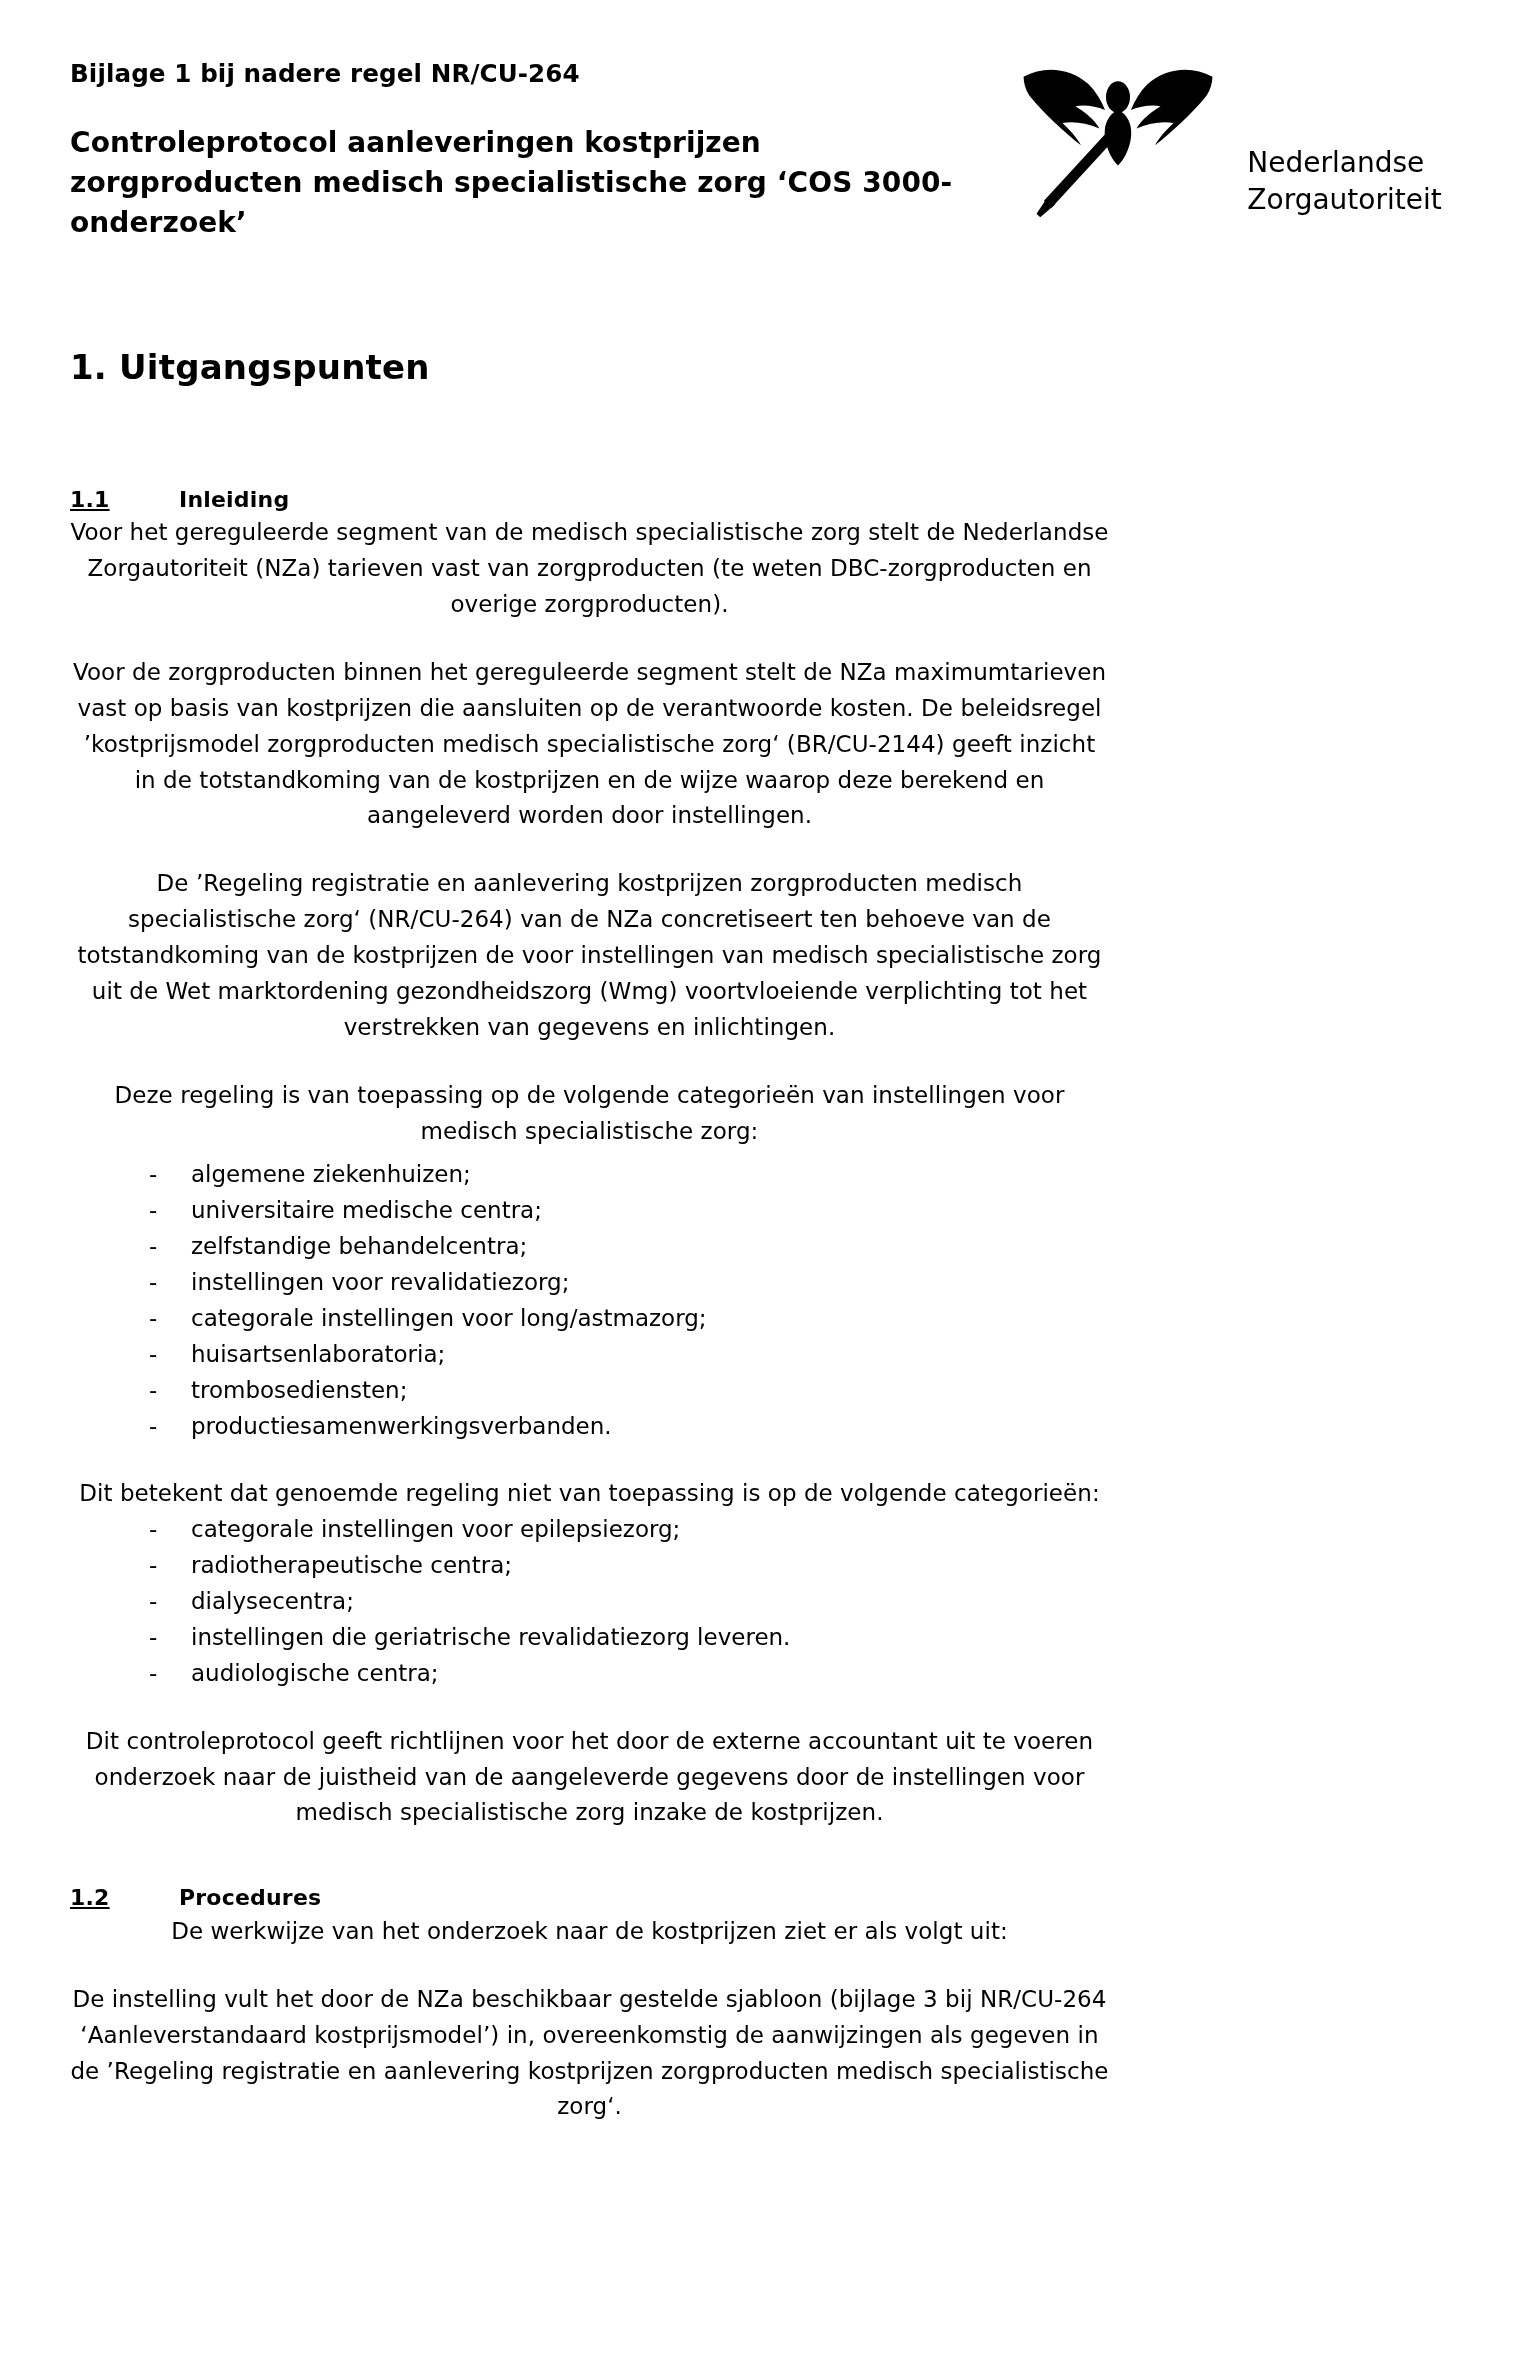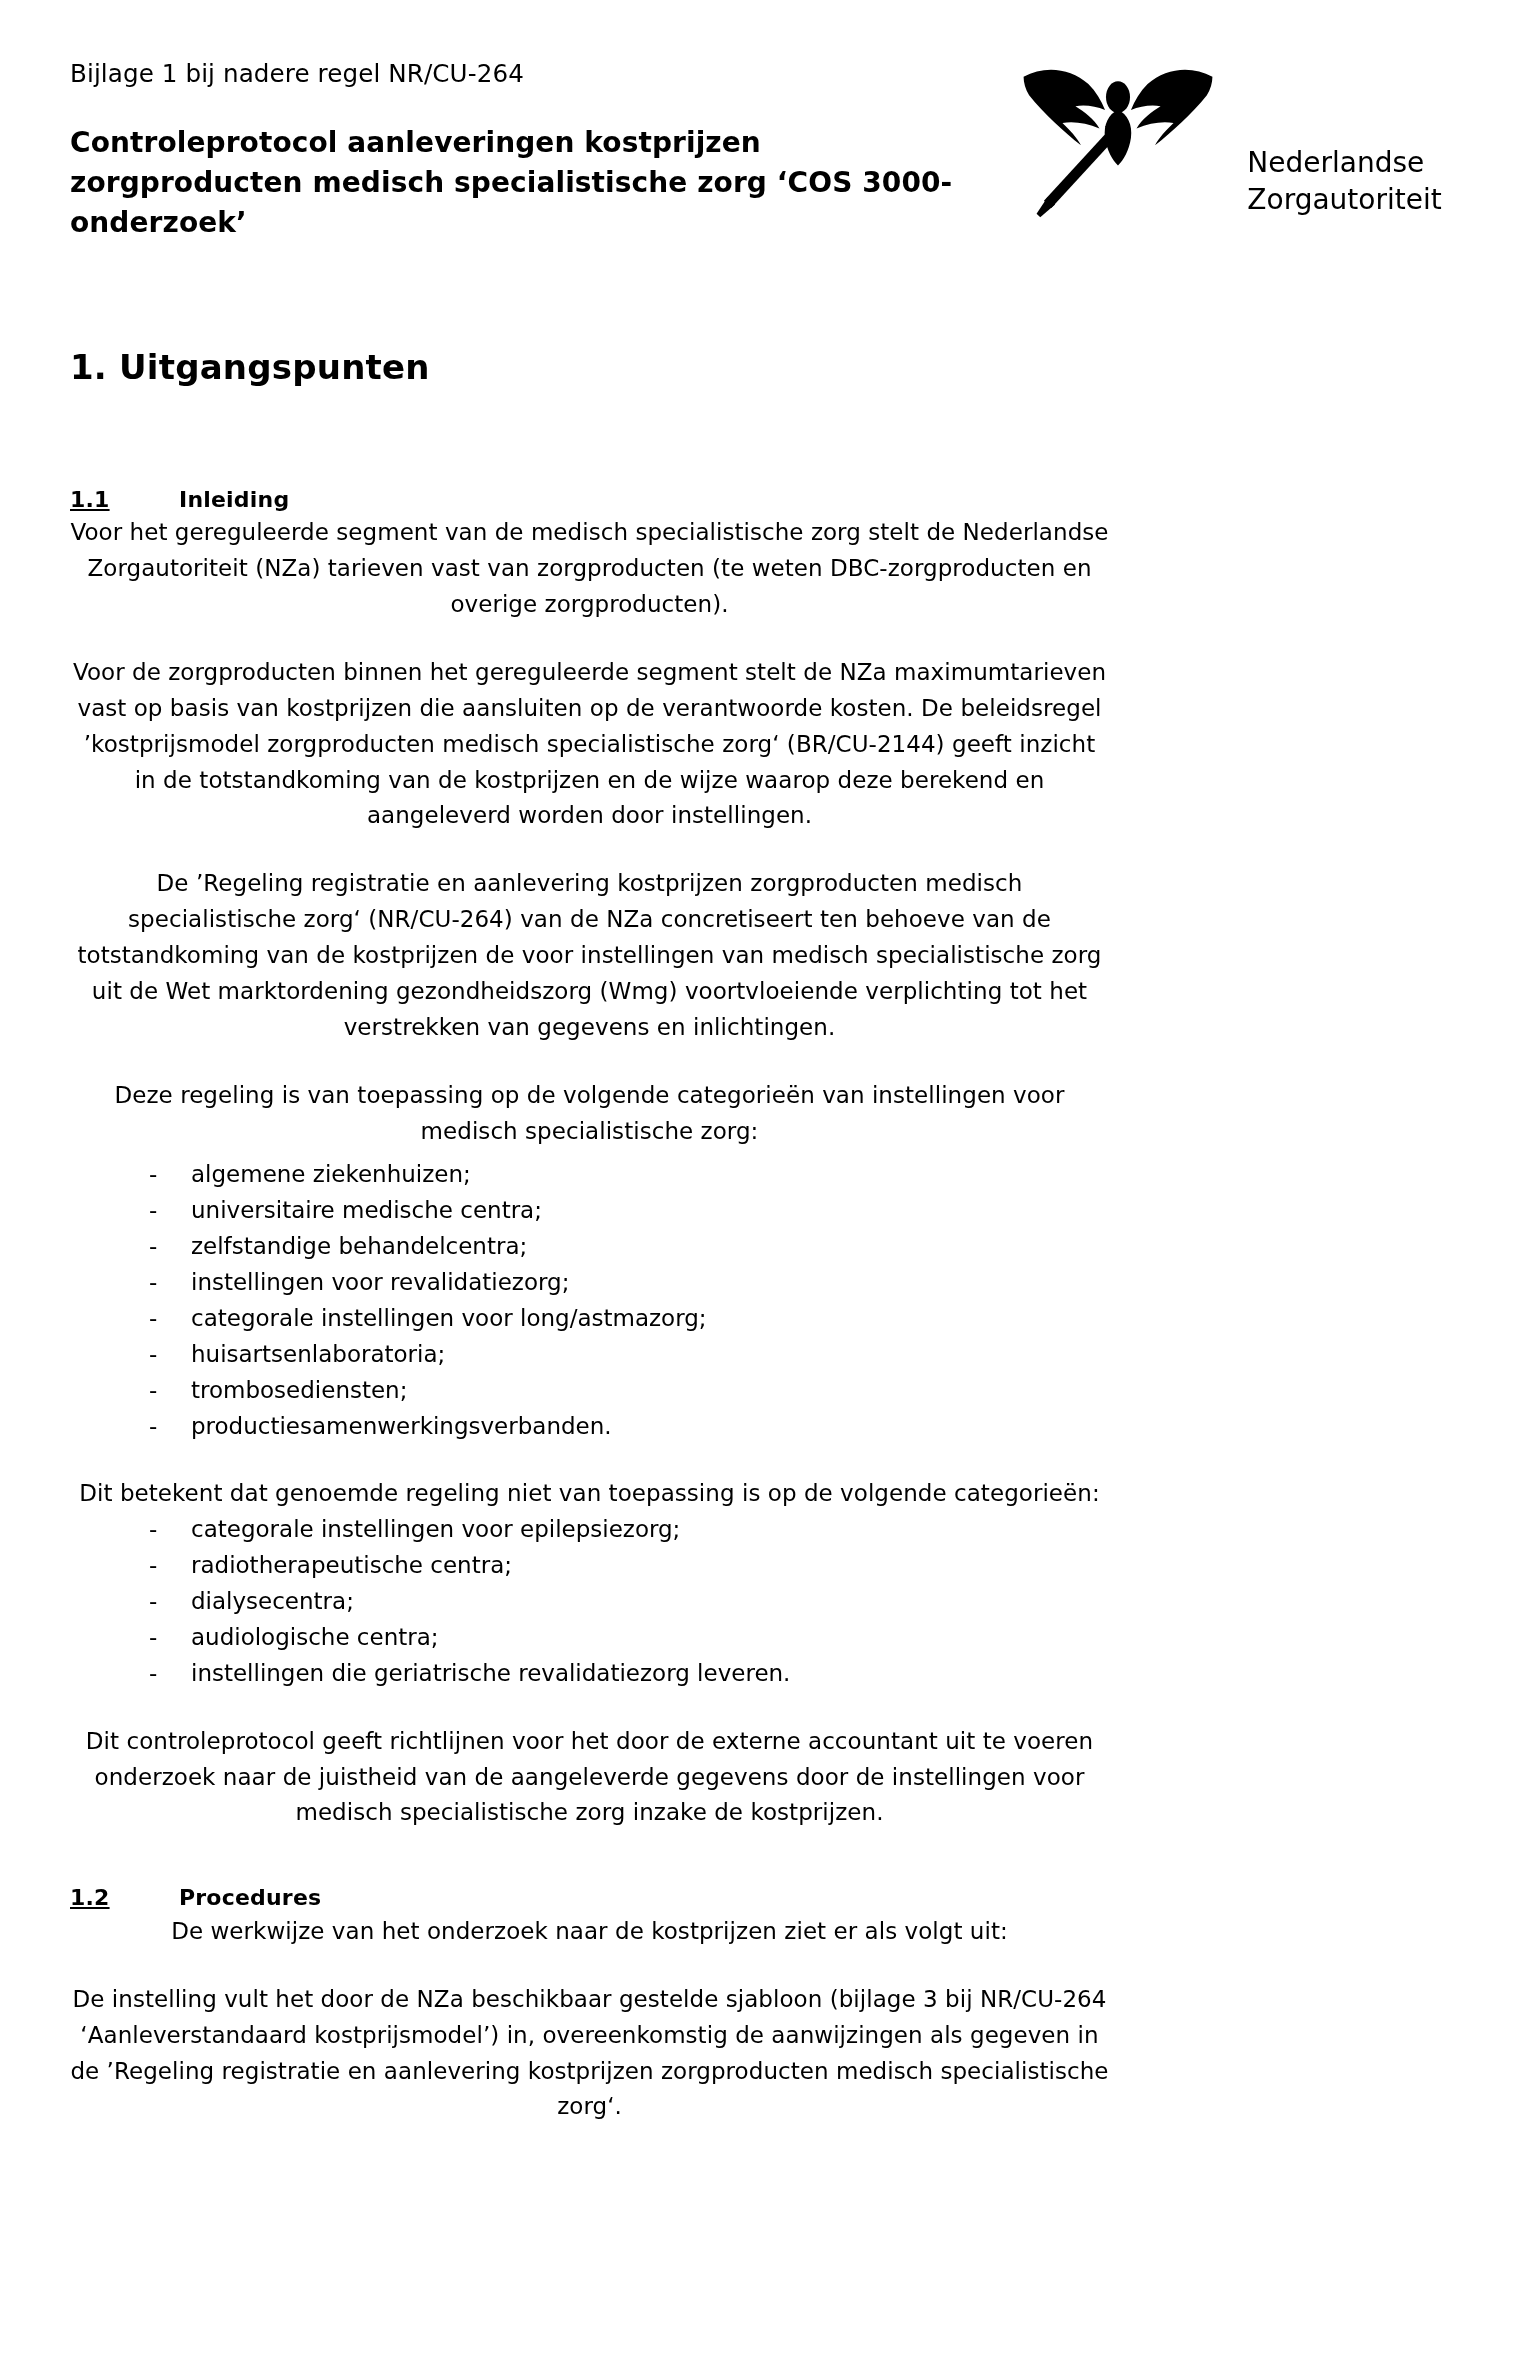--- a/index.html
+++ b/index.html
@@ -24,21 +24,21 @@
     display: flex;
     align-items: flex-start;
     justify-content: space-between;
   }
   .header-left {
     width: 937px;
     padding-top: 7.4px;
   }
   .doc-title {
     font-size: 24.6px;
-    font-weight: normal;
+    font-weight: bold;
     letter-spacing: 0.1px;
     line-height: 1.3;
     margin: 0 0 33px 0;
   }
   .doc-subtitle {
     font-size: 28px;
     font-weight: bold;
     letter-spacing: 0.1px;
     line-height: 1.42;
     margin: 0;
@@ -171,22 +171,22 @@
     <li>trombosediensten;</li>
     <li>productiesamenwerkingsverbanden.</li>
   </ul>
 
   <p class="body" style="margin-bottom:0">Dit betekent dat genoemde regeling niet van toepassing is op de volgende categorieën:</p>
 
   <ul class="dash-list">
     <li>categorale instellingen voor epilepsiezorg;</li>
     <li>radiotherapeutische centra;</li>
     <li>dialysecentra;</li>
+    <li>instellingen die geriatrische revalidatiezorg leveren.</li>
     <li>audiologische centra;</li>
-    <li>instellingen die geriatrische revalidatiezorg leveren.</li>
   </ul>
 
   <p class="body nowrap-block">Dit controleprotocol geeft richtlijnen voor het door de externe accountant uit te voeren onderzoek naar de juistheid van de aangeleverde gegevens door de instellingen voor medisch specialistische zorg inzake de kostprijzen.</p>
 
   <div class="sub-head tight">
     <span class="num">1.2</span>
     <span>Procedures</span>
   </div>
 
   <p class="body first">De werkwijze van het onderzoek naar de kostprijzen ziet er als volgt uit:</p>

